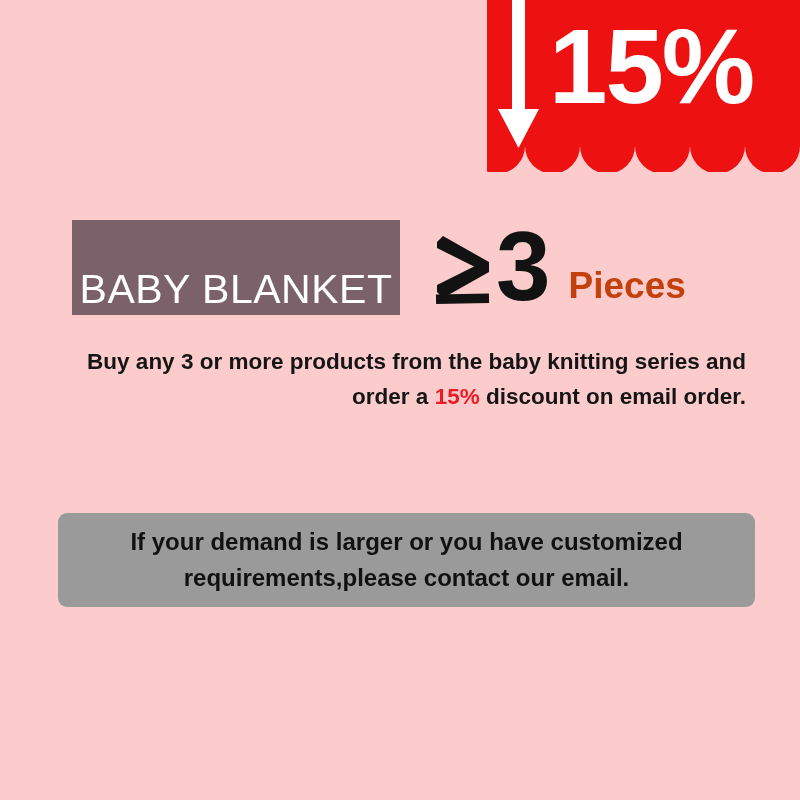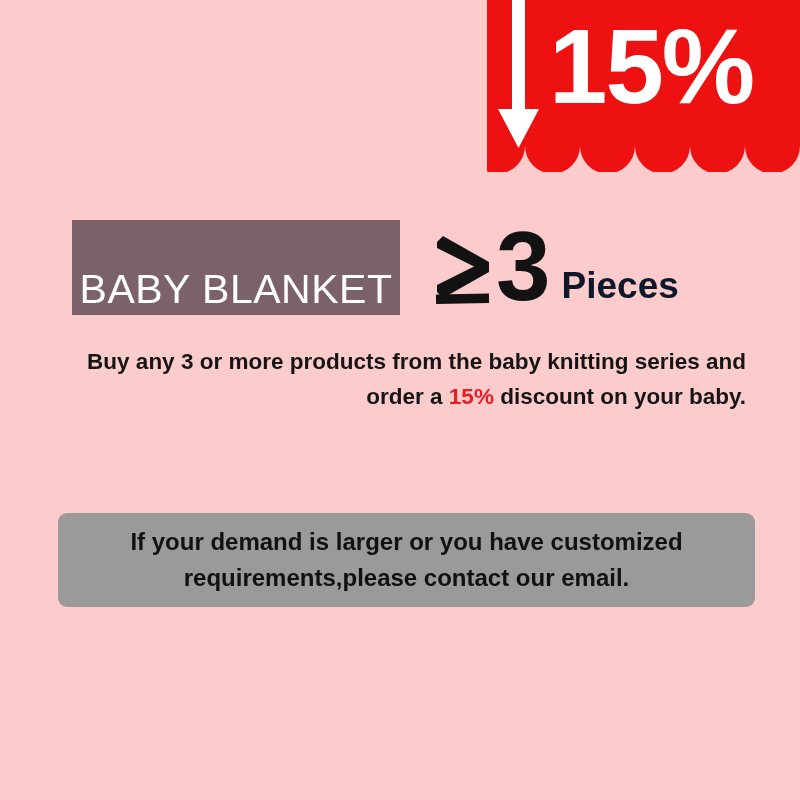--- a/index.html
+++ b/index.html
@@ -97,26 +97,26 @@
   .qty-ge-icon svg { display: block; }
   .qty-number {
     color: #121212;
     font-family: "Liberation Sans", sans-serif;
     font-weight: bold;
     font-size: 98px;
     line-height: 100px;
     letter-spacing: -2px;
   }
   .qty-unit {
-    color: #0f172a;
+    color: #c2410c;
     font-family: "Liberation Sans", sans-serif;
     font-weight: bold;
     font-size: 37px;
     line-height: 40px;
-    margin-left: 13px;
+    margin-left: 20px;
     position: relative;
     top: -2px;
   }
 
   
   .offer-description {
     position: absolute;
     left: 56px;
     top: 344px;
     width: 690px;
@@ -191,20 +191,20 @@
         <polygon points="55,26 55,36 9,62 3,56 3,49 49,26" fill="#121212"></polygon>
         <rect x="2" y="58" width="53" height="9.5" fill="#121212" transform="rotate(-1.2 28 62)"></rect>
       </svg>
     </span>
     <span class="qty-number">3</span>
     <span class="qty-unit">Pieces</span>
   </div>
 
   <div class="offer-description">
     <span>Buy any 3 or more products from the baby knitting series and</span><br>
-    <span>order a </span><span class="highlight">15%</span><span> discount on your baby.</span>
+    <span>order a </span><span class="highlight">15%</span><span> discount on email order.</span>
   </div>
 
   <div class="contact-box">
     <span class="contact-text">If your demand is larger or you have customized requirements,please contact our email.</span>
   </div>
 
 </div>
 
 </body></html>

